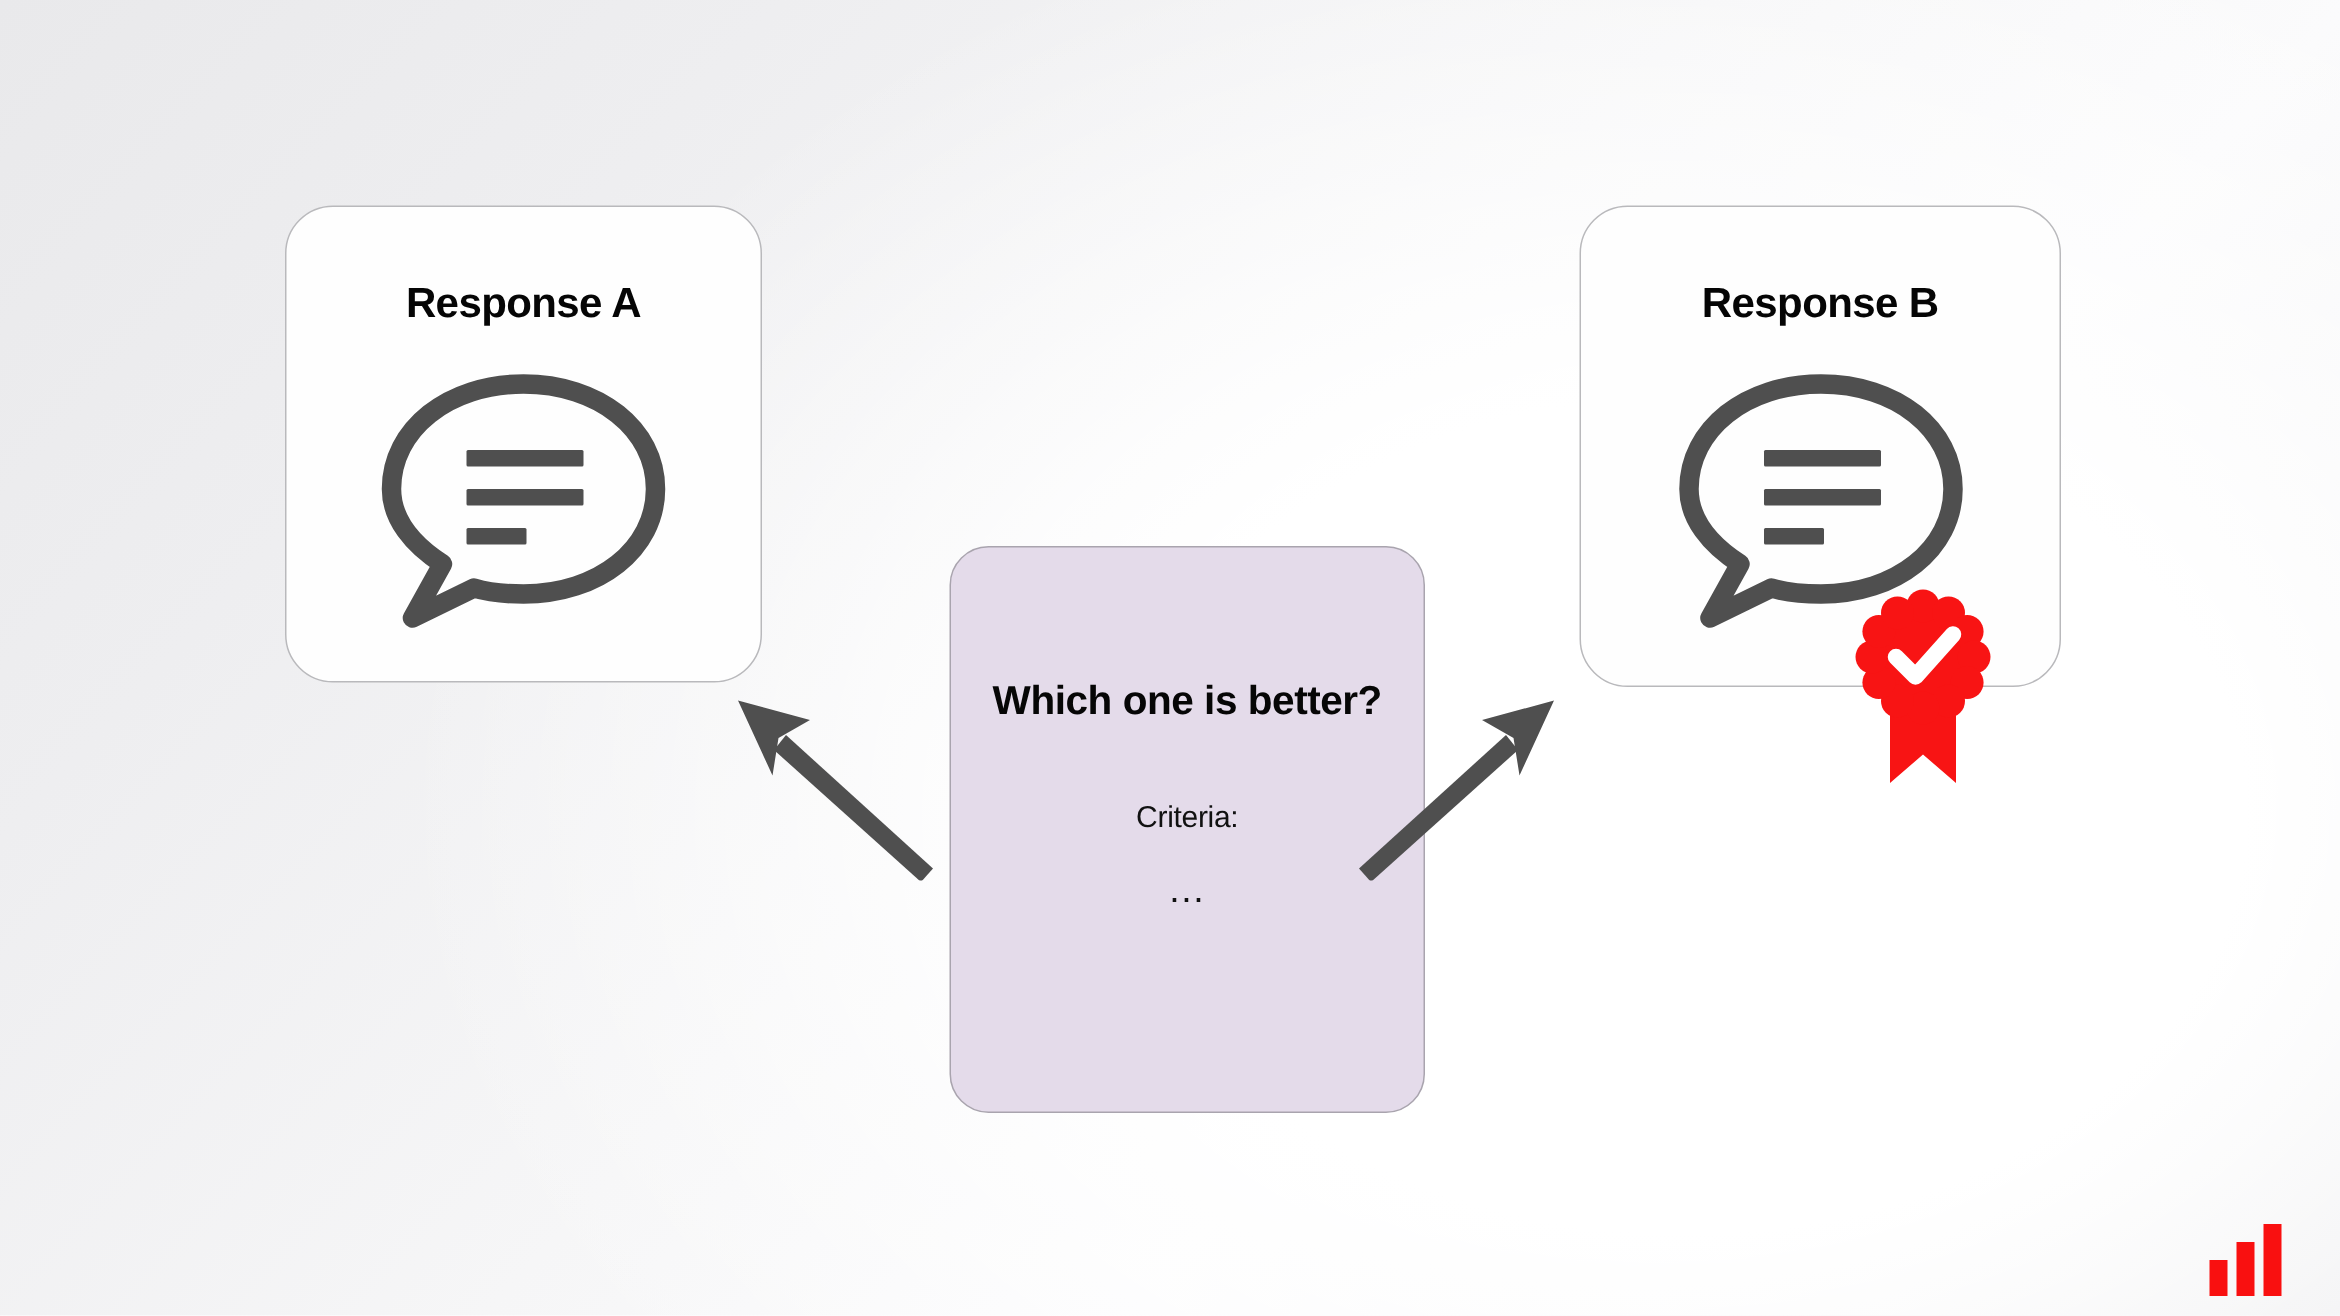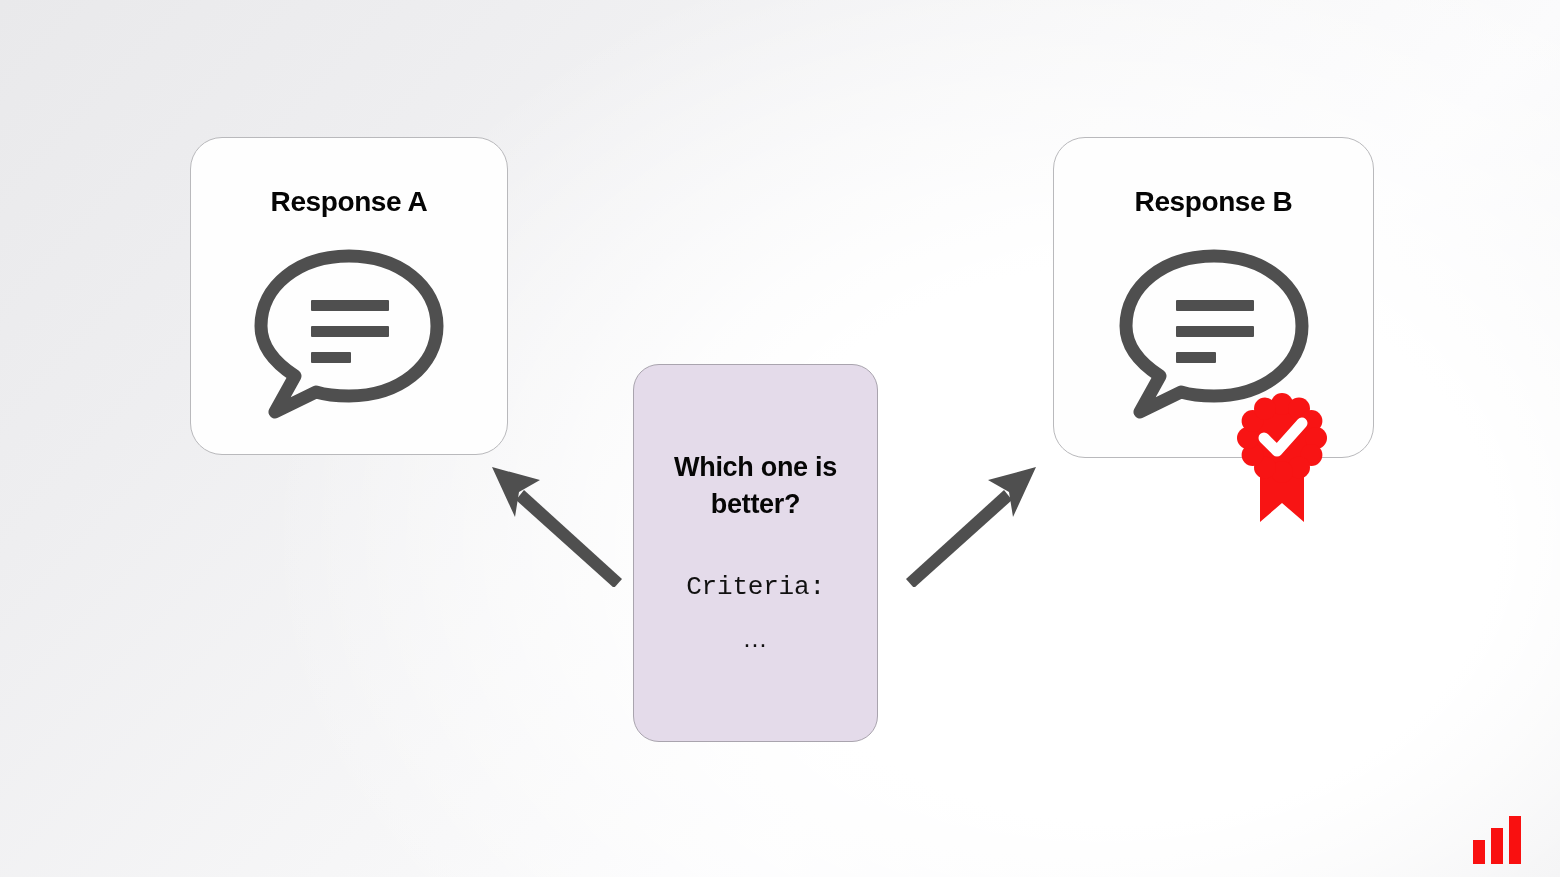--- a/index.html
+++ b/index.html
@@ -62,21 +62,21 @@
     left: 50%;
     transform: translateX(-50%);
     top: 104px;
   }
 
   
   #prompt-card {
     position: absolute;
     left: 633px;
     top: 364px;
-    width: 245px;
+    width: 317px;
     height: 378px;
     box-sizing: border-box;
     background: #e4dbea;
     border: 1.4px solid #a9a4ae;
     border-radius: 26px;
   }
   .prompt-inner {
     position: absolute;
     left: 0; right: 0;
     top: 84px;
@@ -85,25 +85,24 @@
   .prompt-q {
     font-size: 27px;
     font-weight: 700;
     line-height: 1.38;
     letter-spacing: -0.3px;
     color: #060606;
     padding: 0 16px;
   }
   .prompt-crit {
     margin-top: 48px;
-    font-size: 26px;
+    font-size: 20px;
     font-weight: 400;
     letter-spacing: -0.2px;
     color: #111111;
-    font-family: Liberation Mono, monospace;
   }
   .prompt-dots {
     margin-top: 22px;
     font-size: 25px;
     font-weight: 400;
     color: #111111;
     letter-spacing: 1px;
   }
 
   

